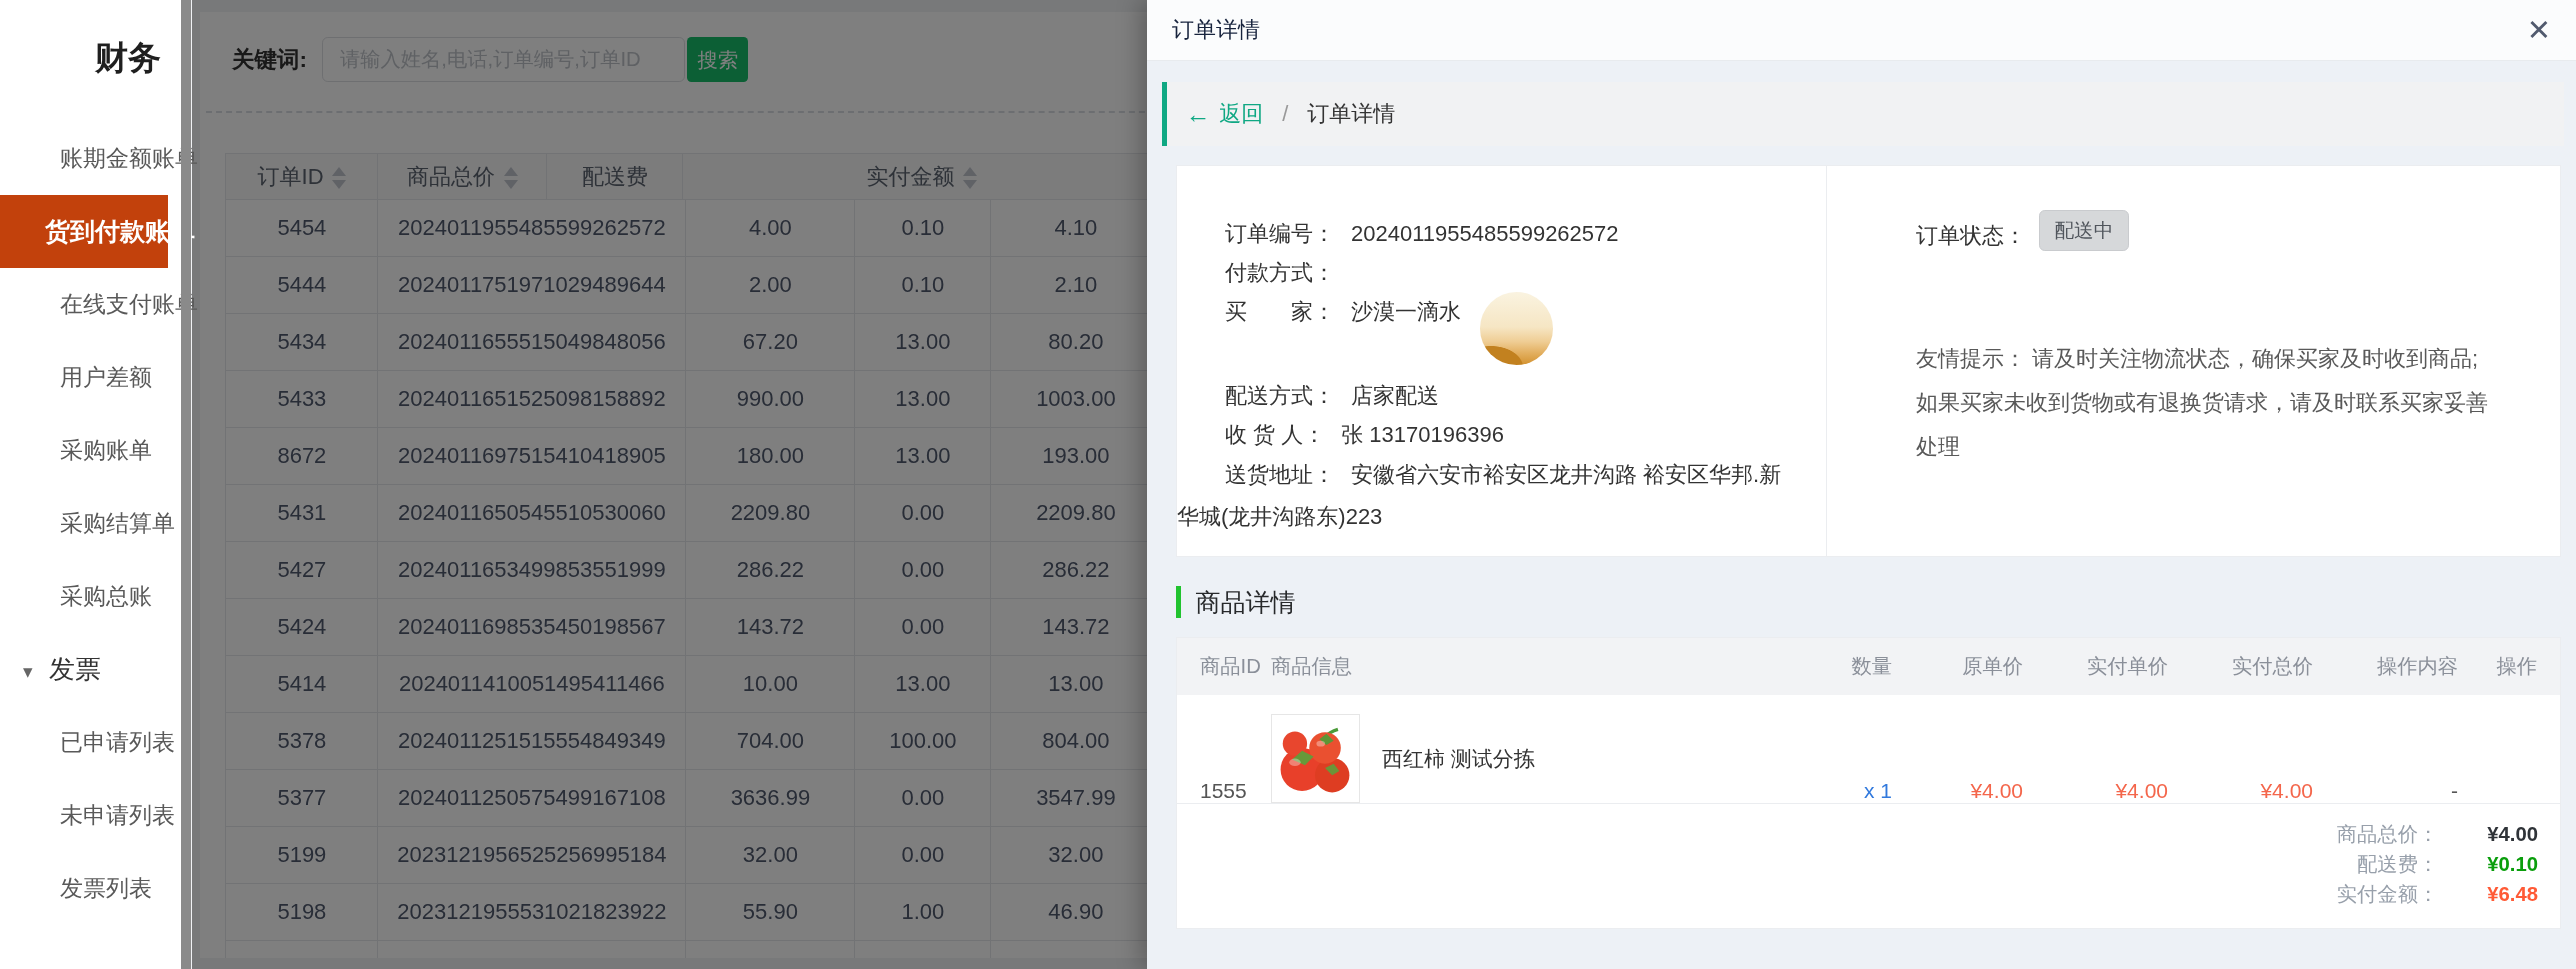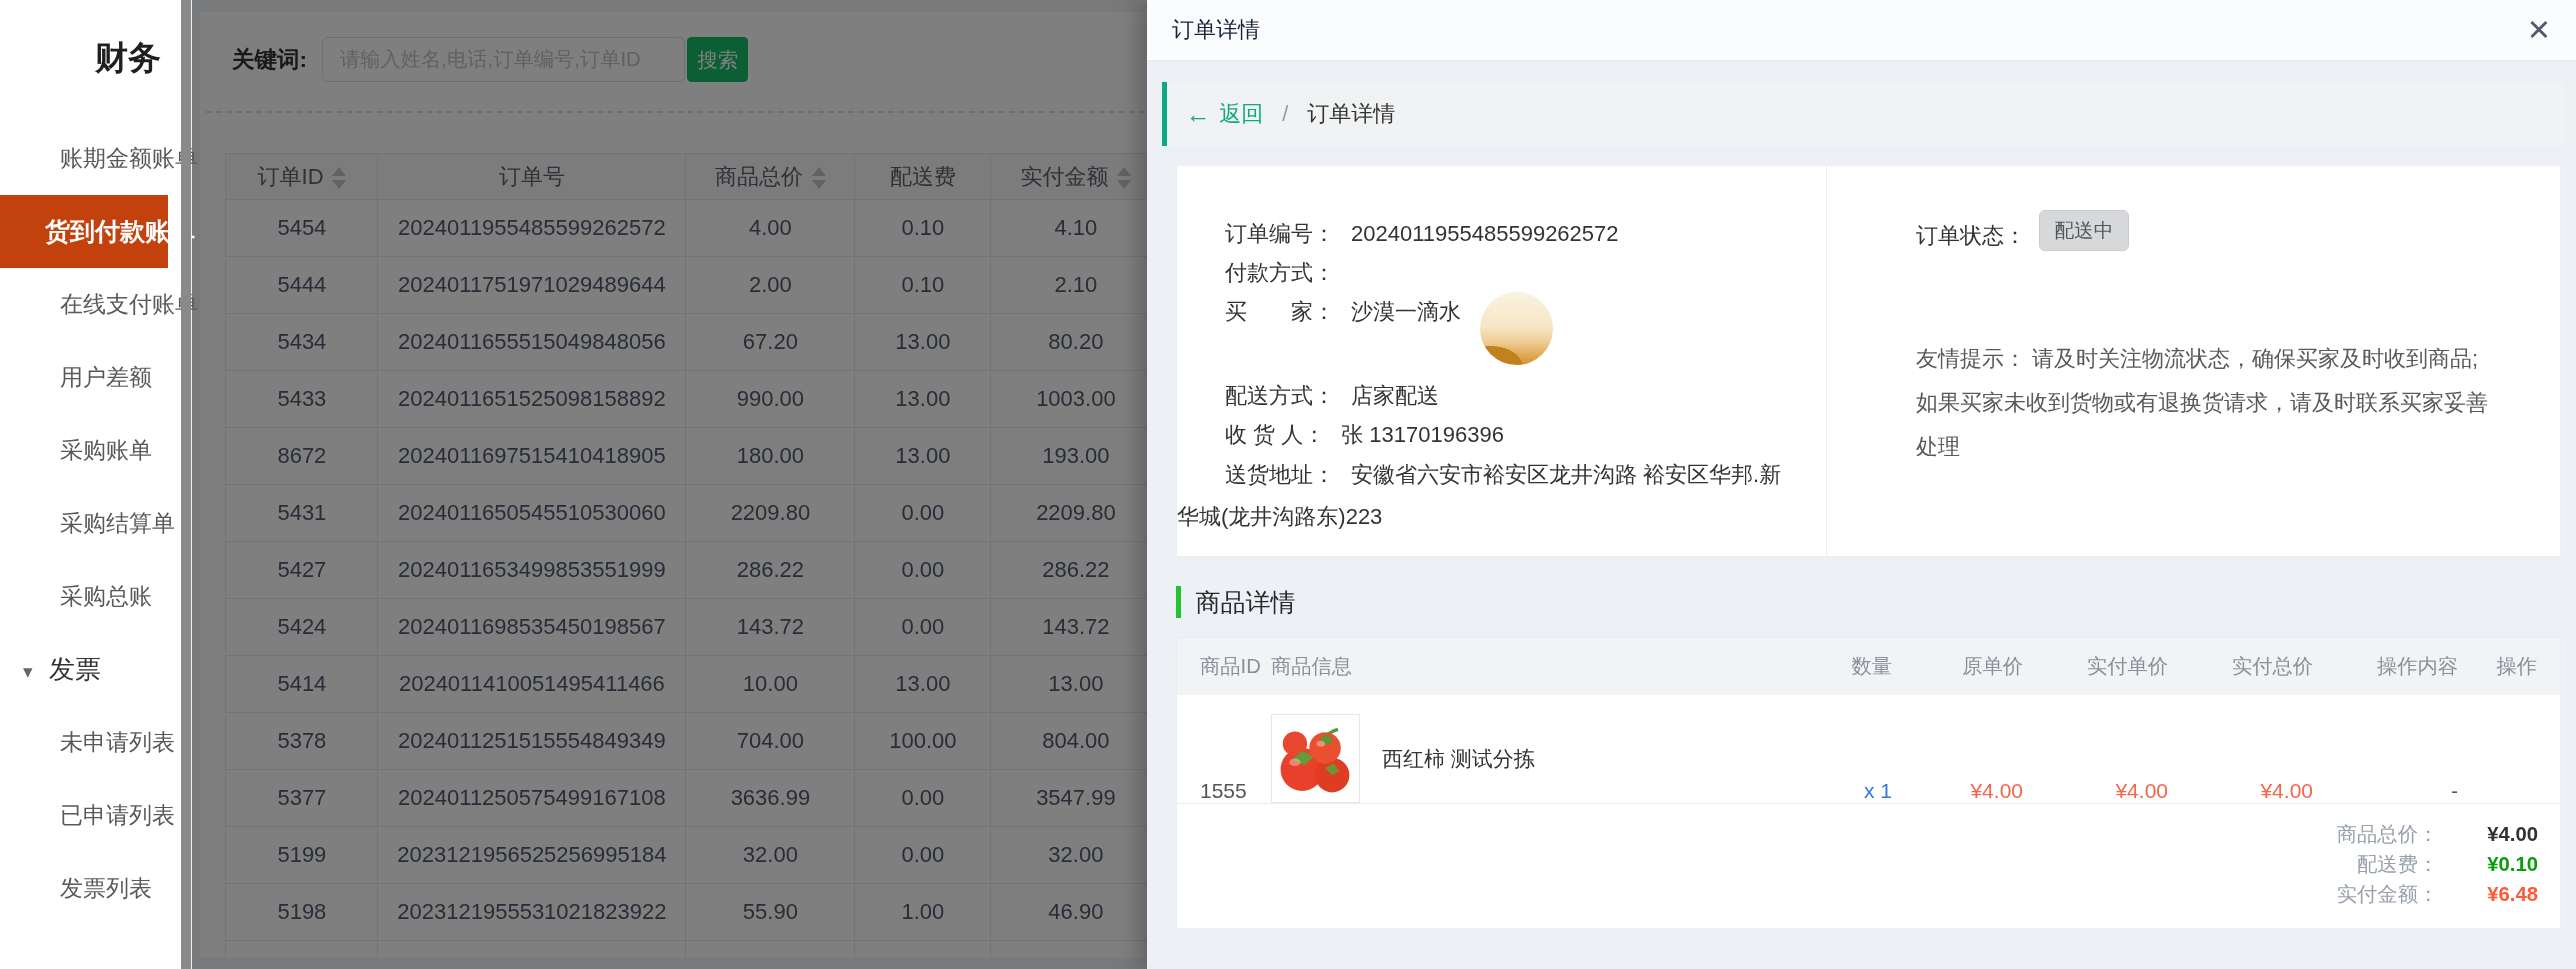--- a/index.html
+++ b/index.html
@@ -119,39 +119,38 @@
     <div class="sidebar-title">财务</div>
     <nav class="side-nav">
         <div class="side-item"><span>账期金额账单</span></div>
         <div class="side-item active"><span>货到付款账单</span></div>
         <div class="side-item"><span>在线支付账单</span></div>
         <div class="side-item"><span>用户差额</span></div>
         <div class="side-item"><span>采购账单</span></div>
         <div class="side-item"><span>采购结算单</span></div>
         <div class="side-item"><span>采购总账</span></div>
         <div class="side-item group"><span class="caret">▾</span><span>发票</span></div>
+        <div class="side-item"><span>已申请列表</span></div>
         <div class="side-item"><span>未申请列表</span></div>
-        <div class="side-item"><span>已申请列表</span></div>
         <div class="side-item"><span>发票列表</span></div>
       </nav>
   </aside>
   <div class="scroll-strip"></div>
 
   <div class="main">
     <div class="main-card">
       <div class="search-row">
         <span class="search-label">关键词:</span>
         <input class="search-input" type="text" placeholder="请输入姓名,电话,订单编号,订单ID" style="">
         <button class="search-btn">搜索</button>
       </div>
       <div class="dashed-divider"></div>
       <div class="orders-table">
         <div class="t-row header">
             <div class="mt-cell h c1"><span>订单ID</span><span class="sorter"><i></i><i></i></span></div>
-            <div class="mt-cell h c2"><span>订单号</span></div>
             <div class="mt-cell h c3"><span>商品总价</span><span class="sorter"><i></i><i></i></span></div>
             <div class="mt-cell h c4"><span>配送费</span></div>
             <div class="mt-cell h c5"><span>实付金额</span><span class="sorter"><i></i><i></i></span></div>
           </div>
         <div>
             <div class="t-row">
               <div class="mt-cell c1">5454</div>
               <div class="mt-cell c2">2024011955485599262572</div>
               <div class="mt-cell c3">4.00</div>
               <div class="mt-cell c4">0.10</div>

